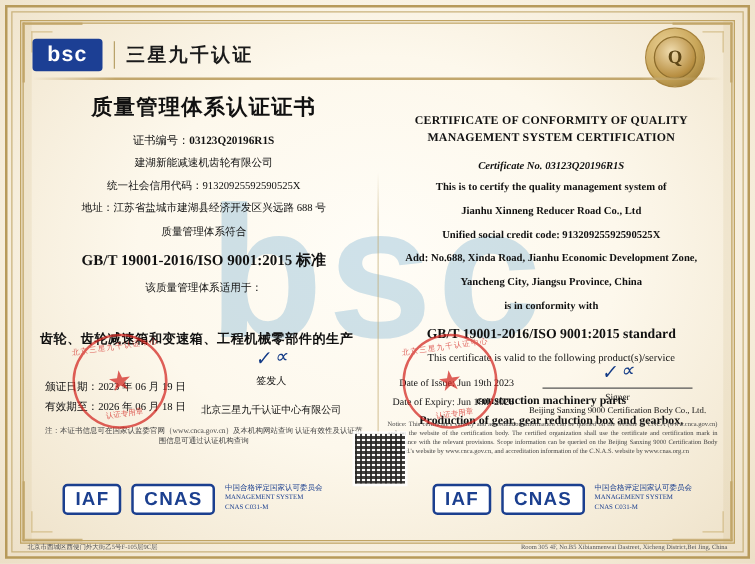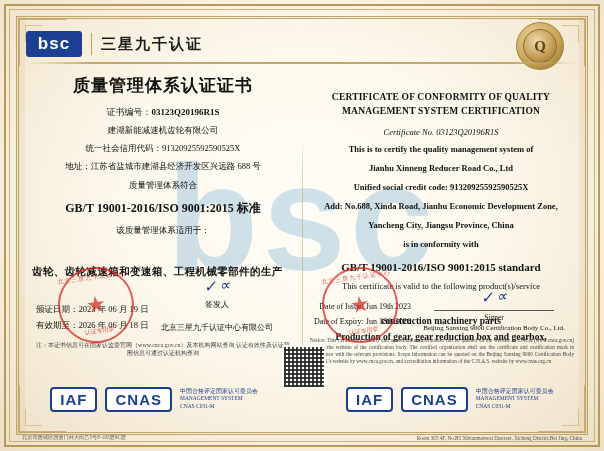--- a/index.html
+++ b/index.html
@@ -157,21 +157,21 @@
     position:absolute;left:12px;right:10px;bottom:72px;
     font-size:6px;color:#444;line-height:1.35;text-align:center;
   }
 
   
   .en-title{
     font-size:9.5px;font-weight:bold;color:#111;line-height:1.5;margin-top:20px;
     letter-spacing:.2px;
   }
   .en-certno{
-    font-size:8.5px;font-style:italic;font-weight:normal;color:#111;margin-top:8px;
+    font-size:8.5px;font-style:italic;font-weight:bold;color:#111;margin-top:8px;
   }
   .en-p{
     font-size:8.5px;font-weight:bold;color:#111;margin-top:6px;line-height:1.55;
   }
   .en-standard{
     font-size:11px;font-weight:bold;color:#111;margin-top:9px;
   }
   .en-scopehead{
     font-size:8.5px;font-weight:normal;color:#111;margin-top:8px;
   }

